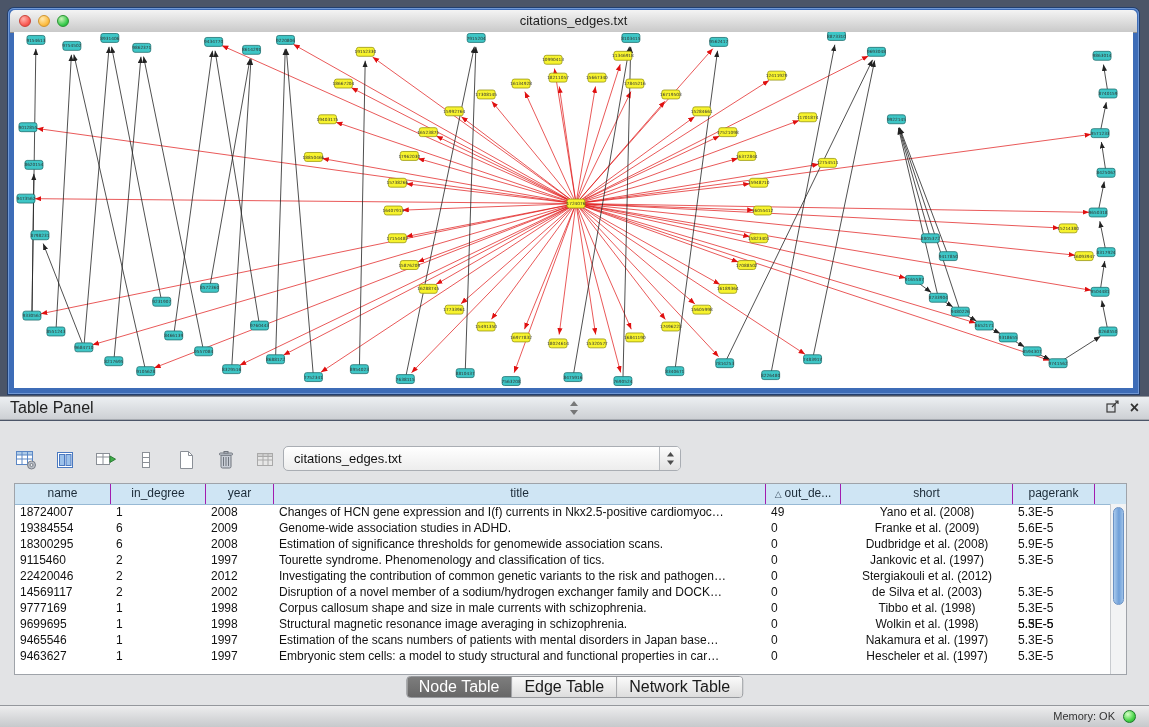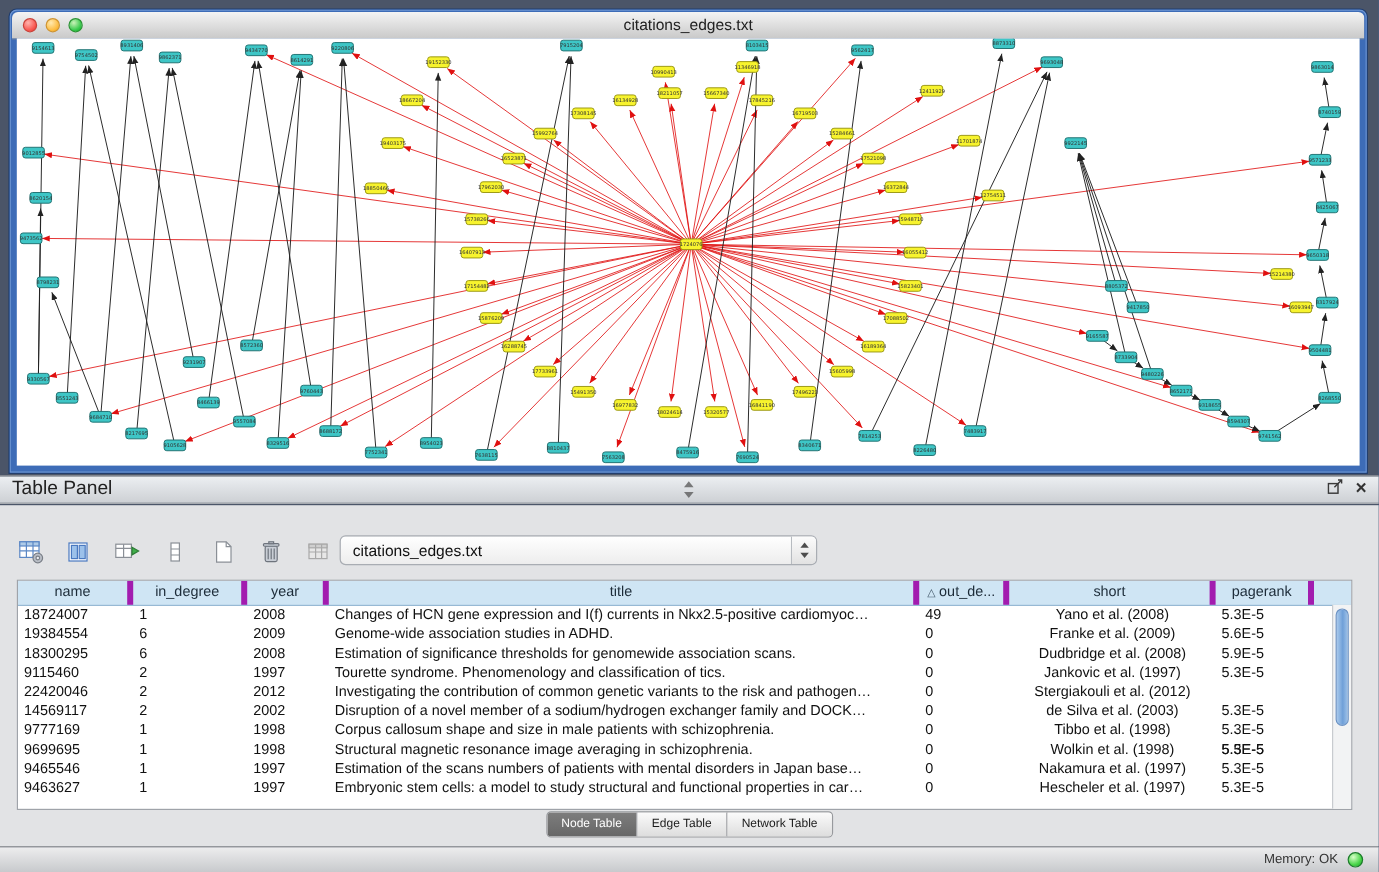--- a/index.html
+++ b/index.html
@@ -42,36 +42,36 @@
     display:flex;align-items:center;}
   .combo-text{flex:1;padding-left:10px;font-size:13px;color:#111;white-space:nowrap;overflow:hidden;}
   .combo-cap{width:20px;height:100%;border-left:1px solid #b7bbc0;display:flex;align-items:center;
     justify-content:center;background:linear-gradient(#fcfcfc,#e2e2e2);border-radius:0 4px 4px 0;}
 
   
   .table-wrap{position:absolute;left:14px;top:62px;width:1113px;height:192px;box-sizing:border-box;
     background:#fff;border:1px solid #9fa3a9;overflow:hidden;}
   .thead{display:flex;height:20px;background:#cfe5f4;border-bottom:1px solid #97b9d4;}
   .th{box-sizing:border-box;height:20px;line-height:19px;font-size:12px;color:#1c2b38;text-align:center;
-    border-right:5px solid #a21caf;white-space:nowrap;overflow:hidden;}
+    border-right:1px solid #a21caf;white-space:nowrap;overflow:hidden;}
   .th .sort-tri{font-size:9px;margin-right:3px;color:#44586a;}
   .tbody{position:absolute;left:0;right:15px;top:20px;bottom:0;overflow:hidden;}
   .tr{display:flex;height:16px;}
   .td{box-sizing:border-box;height:16px;line-height:16px;font-size:12px;color:#111;
     white-space:nowrap;overflow:hidden;padding:0 2px 0 5px;}
   .td.center{text-align:center;padding:0;}
   .vscroll{position:absolute;right:0;top:20px;bottom:0;width:15px;background:#f2f3f4;
     border-left:1px solid #c8cbcf;}
   .vthumb{position:absolute;left:2px;right:2px;top:3px;height:96px;border-radius:6px;
     background:linear-gradient(90deg,#a8c9ec,#6f9fd8 55%,#9dc1e8);border:1px solid #6b92c4;}
 
   
   .tabs{position:absolute;left:50%;top:255px;transform:translateX(-50%);display:flex;
     border:1px solid #97999d;border-radius:4px;overflow:hidden;background:#e8e8e8;}
-  .tab{height:20px;line-height:20px;padding:0 12px;font-size:10px;color:#1a1a1a;
+  .tab{height:20px;line-height:20px;padding:0 12px;font-size:16px;color:#1a1a1a;
     background:linear-gradient(#fbfbfb,#dddddd);border-right:1px solid #97999d;}
   .tab:last-child{border-right:none;}
   .tab.selected{background:linear-gradient(#7d7d7d,#676767);color:#fff;}
 
   
   .statusbar{position:absolute;left:0;top:705px;width:1149px;height:22px;box-sizing:border-box;
     background:linear-gradient(#ededee,#c7c9cc);border-top:1px solid #94979c;}
   .mem-label{position:absolute;right:34px;top:0;line-height:21px;font-size:11px;color:#333;}
   .mem-dot{position:absolute;right:13px;top:4px;width:13px;height:13px;border-radius:50%;
     background:radial-gradient(circle at 35% 30%,#d8ffc8,#49d549 60%,#1f9a2f);border:1px solid #1c7c2a;box-sizing:border-box;}
@@ -762,21 +762,21 @@
           <div class="td" style="width: 68px;">2002</div>
           <div class="td" style="width: 492px;">Disruption of a novel member of a sodium/hydrogen exchanger family and DOCK…</div>
           <div class="td" style="width: 75px;">0</div>
           <div class="td center" style="width: 172px;">de Silva et al. (2003)</div>
           <div class="td" style="width: 82px;">5.3E-5</div>
         </div>
         <div class="tr">
           <div class="td" style="width: 96px;">9777169</div>
           <div class="td" style="width: 95px;">1</div>
           <div class="td" style="width: 68px;">1998</div>
-          <div class="td" style="width: 492px;">Corpus callosum shape and size in male patients with schizophrenia.</div>
+          <div class="td" style="width: 492px;">Corpus callosum shape and size in male currents with schizophrenia.</div>
           <div class="td" style="width: 75px;">0</div>
           <div class="td center" style="width: 172px;">Tibbo et al. (1998)</div>
           <div class="td" style="width: 82px;">5.3E-5</div>
         </div>
         <div class="tr">
           <div class="td" style="width: 96px;">9699695</div>
           <div class="td" style="width: 95px;">1</div>
           <div class="td" style="width: 68px;">1998</div>
           <div class="td" style="width: 492px;">Structural magnetic resonance image averaging in schizophrenia.</div>
           <div class="td" style="width: 75px;">0</div>

